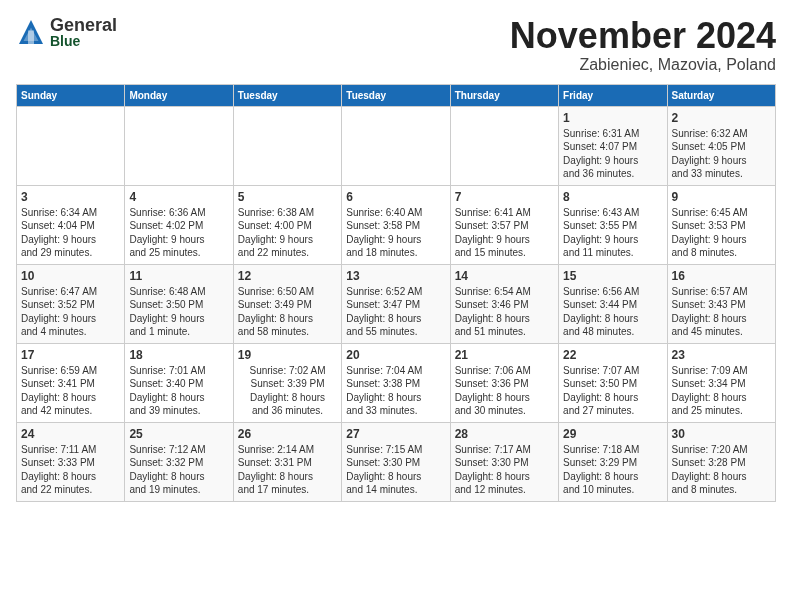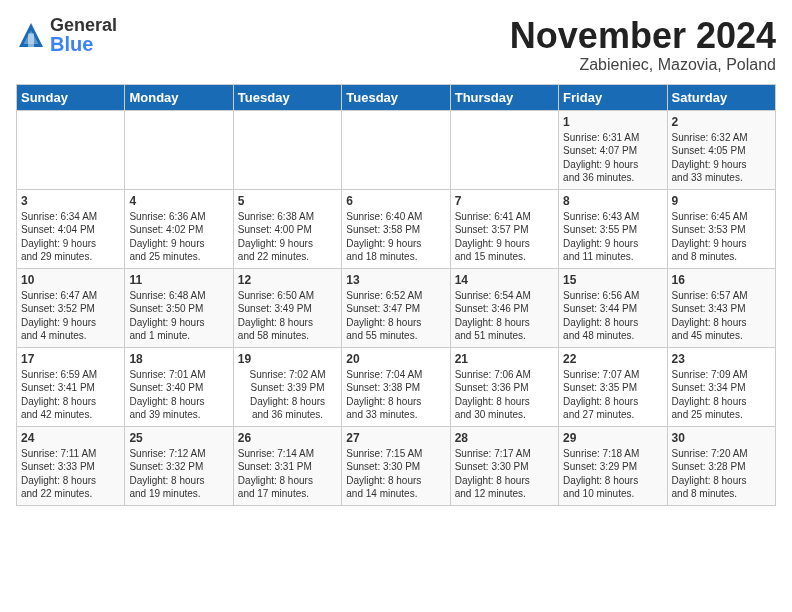--- a/index.html
+++ b/index.html
@@ -30,23 +30,23 @@
       display: flex;
       flex-direction: column;
       line-height: 1;
     }
     .logo-general {
       font-size: 18px;
       font-weight: bold;
       color: #333;
     }
     .logo-blue {
-      font-size: 20px;
-      font-weight: bold;
-      color: #3b82f6;
+      font-size: 14px;
+      font-weight: bold;
+      color: #14532d;
     }
     .logo-icon {
       width: 30px;
       height: 30px;
     }
     .title-block {
       text-align: right;
     }
     .month-title {
       font-size: 36px;
@@ -59,21 +59,21 @@
       color: #444;
     }
     .calendar-table {
       width: 100%;
       border-collapse: collapse;
       table-layout: fixed;
     }
     .calendar-table thead th {
       background: #1a6bb5;
       color: #fff;
-      font-size: 13px;
+      font-size: 10px;
       font-weight: bold;
       padding: 5px 4px;
       text-align: left;
       border: 1px solid #ccc;
     }
     .calendar-table tbody td {
       vertical-align: top;
       border: 1px solid #ccc;
       padding: 4px 4px;
       font-size: 10.5px;
@@ -289,21 +289,21 @@
           <td>
             <span class="day-number">21</span>
             <div class="day-info" style="white-space: pre-line;">Sunrise: 7:06 AM
 Sunset: 3:36 PM
 Daylight: 8 hours
 and 30 minutes.</div>
           </td>
           <td>
             <span class="day-number">22</span>
             <div class="day-info" style="white-space: pre-line;">Sunrise: 7:07 AM
-Sunset: 3:35 PM
+Sunset: 3:50 PM
 Daylight: 8 hours
 and 27 minutes.</div>
           </td>
           <td>
             <span class="day-number">23</span>
             <div class="day-info" style="white-space: pre-line;">Sunrise: 7:09 AM
 Sunset: 3:34 PM
 Daylight: 8 hours
 and 25 minutes.</div>
           </td>
@@ -318,21 +318,21 @@
           </td>
           <td>
             <span class="day-number">25</span>
             <div class="day-info" style="white-space: pre-line;">Sunrise: 7:12 AM
 Sunset: 3:32 PM
 Daylight: 8 hours
 and 19 minutes.</div>
           </td>
           <td>
             <span class="day-number">26</span>
-            <div class="day-info" style="white-space: pre-line;">Sunrise: 7:14 AM
+            <div class="day-info" style="white-space: pre-line;">Sunrise: 2:14 AM
 Sunset: 3:31 PM
 Daylight: 8 hours
 and 17 minutes.</div>
           </td>
           <td>
             <span class="day-number">27</span>
             <div class="day-info" style="white-space: pre-line;">Sunrise: 7:15 AM
 Sunset: 3:30 PM
 Daylight: 8 hours
 and 14 minutes.</div>

